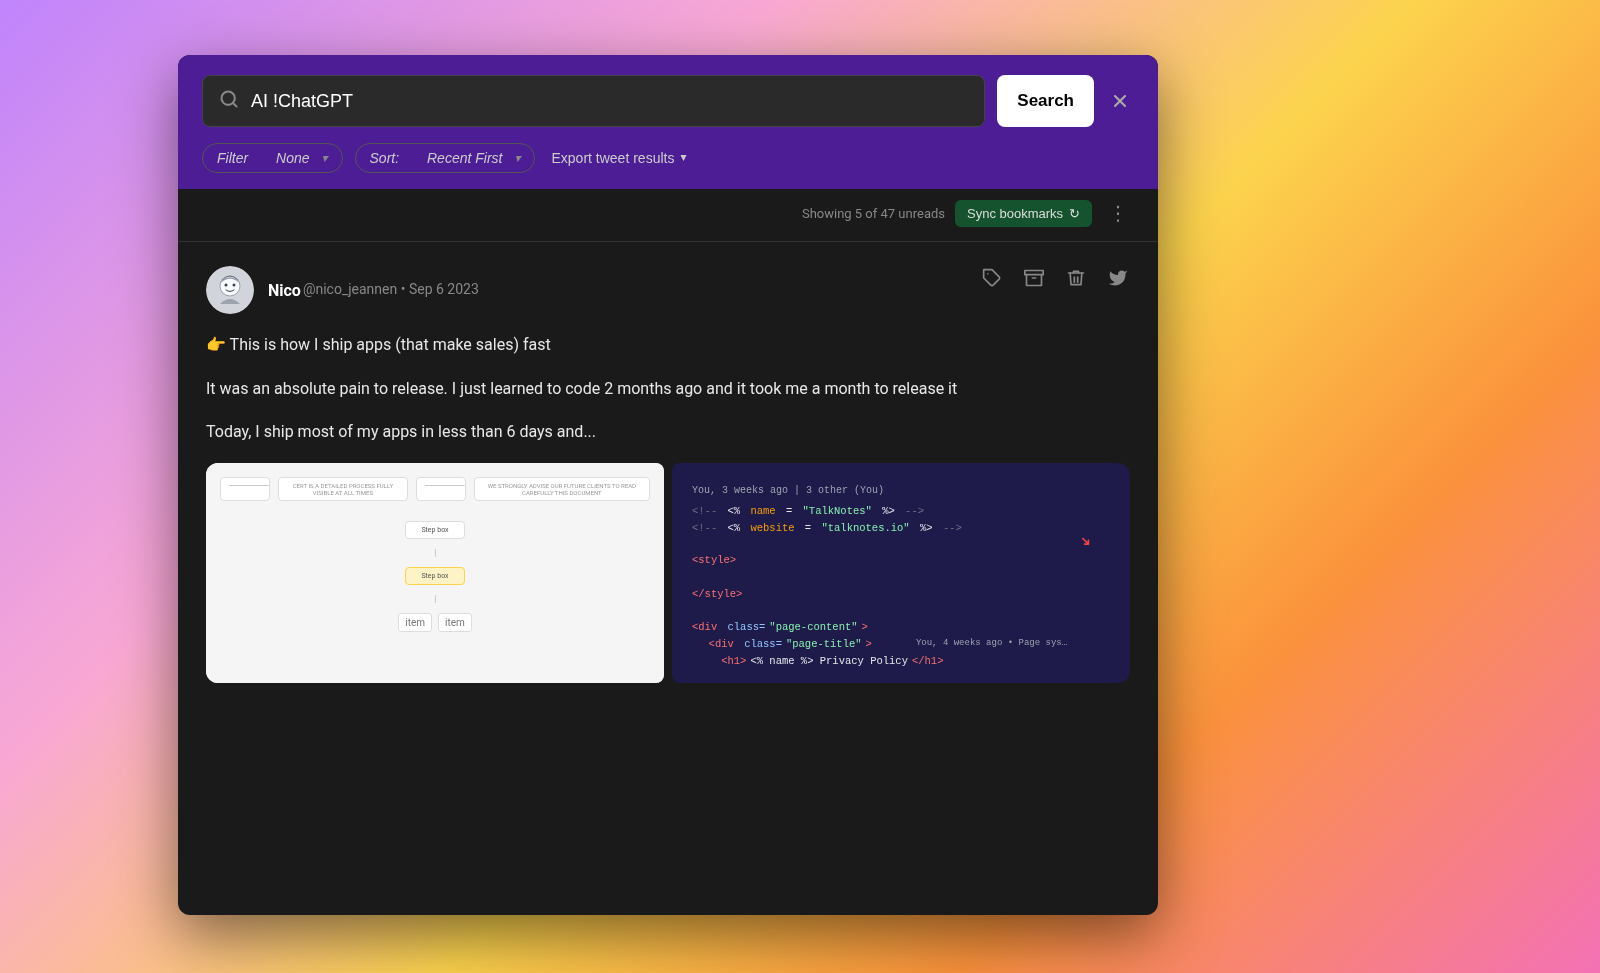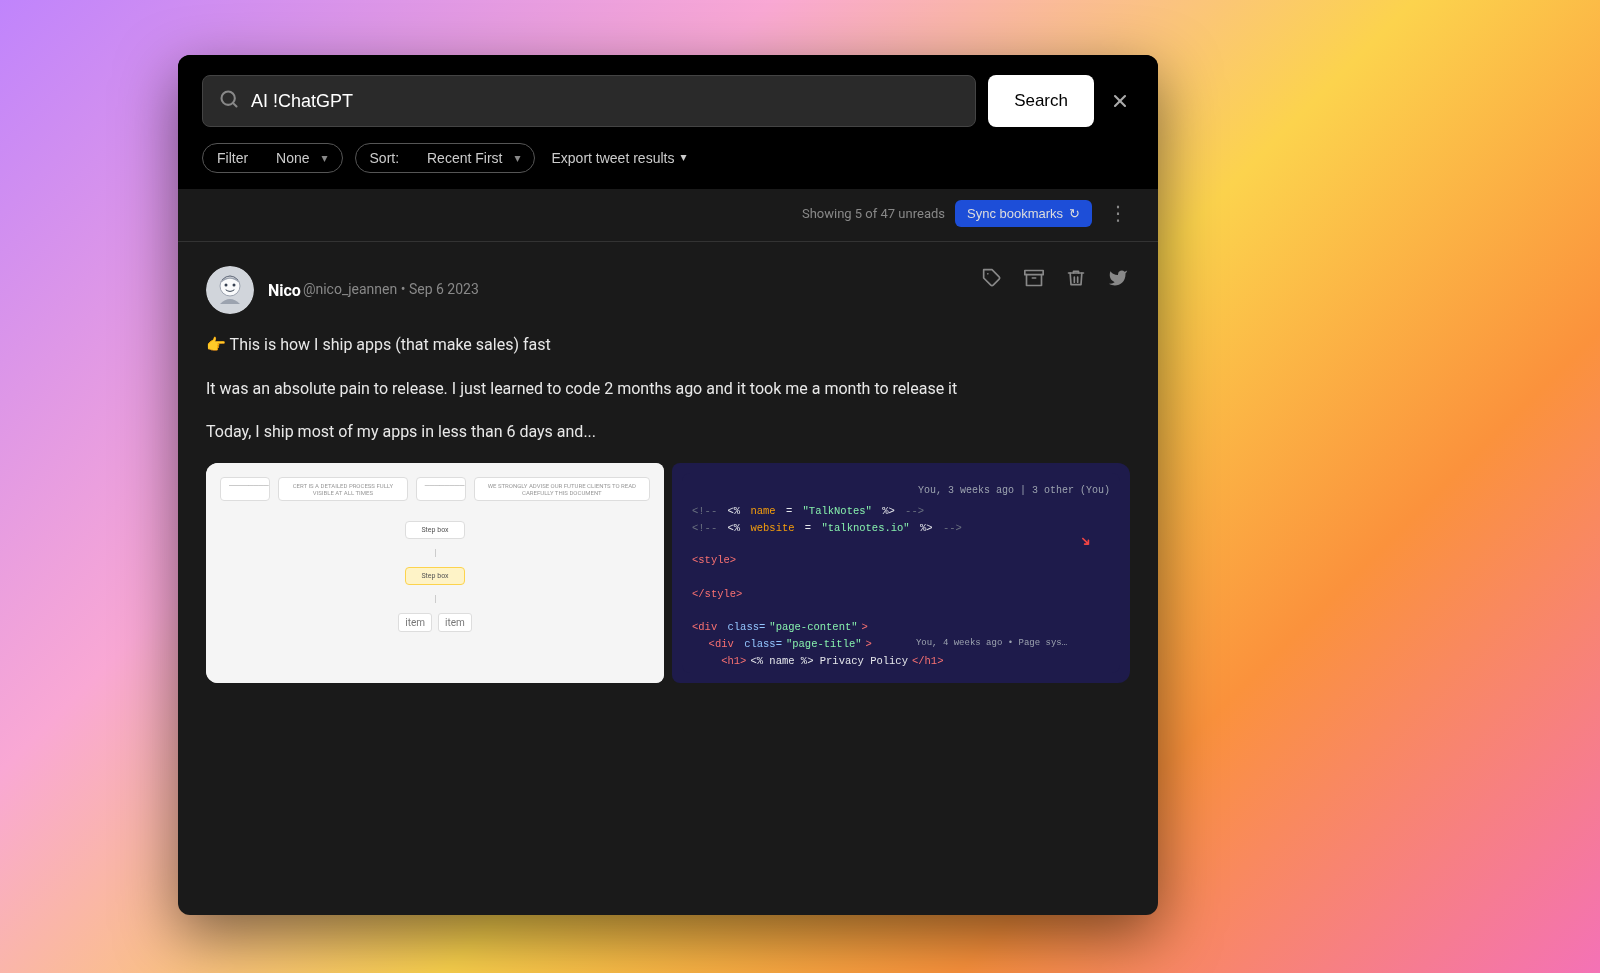--- a/index.html
+++ b/index.html
@@ -25,21 +25,21 @@
       width: 980px;
       height: 860px;
       background: #1a1a1a;
       border-radius: 12px;
       overflow: hidden;
       box-shadow: 0 20px 60px rgba(0,0,0,0.5);
     }
 
     .toolbar {
       padding: 20px 24px 16px 24px;
-      background: #000000;
+      background: #4c1d95;
     }
 
     .search-row {
       display: flex;
       align-items: center;
       gap: 12px;
       margin-bottom: 16px;
     }
 
     .search-box {
@@ -67,24 +67,24 @@
       color: #fff;
       font-size: 18px;
       font-weight: 400;
     }
 
     .search-btn {
       background: #fff;
       color: #000;
       border: none;
       border-radius: 8px;
-      padding: 0 26px;
+      padding: 0 20px;
       height: 52px;
       font-size: 17px;
-      font-weight: 400;
+      font-weight: 700;
       cursor: pointer;
       white-space: nowrap;
     }
 
     .close-btn {
       background: transparent;
       border: none;
       color: #aaa;
       font-size: 22px;
       cursor: pointer;
@@ -104,20 +104,21 @@
       display: flex;
       align-items: center;
       gap: 12px;
       border: 1px solid #555;
       border-radius: 20px;
       padding: 6px 14px;
       color: #ccc;
       font-size: 14px;
       cursor: pointer;
       background: transparent;
+      font-style: italic;
     }
 
     .filter-pill .chevron {
       font-size: 12px;
       color: #888;
     }
 
     .export-btn {
       display: flex;
       align-items: flex-start;
@@ -145,21 +146,21 @@
 
     .status-text {
       color: #888;
       font-size: 13px;
     }
 
     .sync-btn {
       display: flex;
       align-items: center;
       gap: 6px;
-      background: #1d4ed8;
+      background: #14532d;
       color: #ddd;
       border: none;
       border-radius: 6px;
       padding: 6px 12px;
       font-size: 13px;
       cursor: pointer;
     }
 
     .sync-icon {
       font-size: 13px;
@@ -283,21 +284,20 @@
     .img-placeholder-right {
       background: #1e1b4b;
       height: 220px;
       border-radius: 8px;
       overflow: hidden;
       position: relative;
       font-family: 'Courier New', monospace;
       font-size: 11px;
       padding: 10px;
       color: #ccc;
-      text-align: right;
     }
 
     
     .code-editor {
       background: #1e1b4b;
       height: 100%;
       border-radius: 8px;
       padding: 10px;
       font-family: 'Courier New', monospace;
       font-size: 10.5px;

